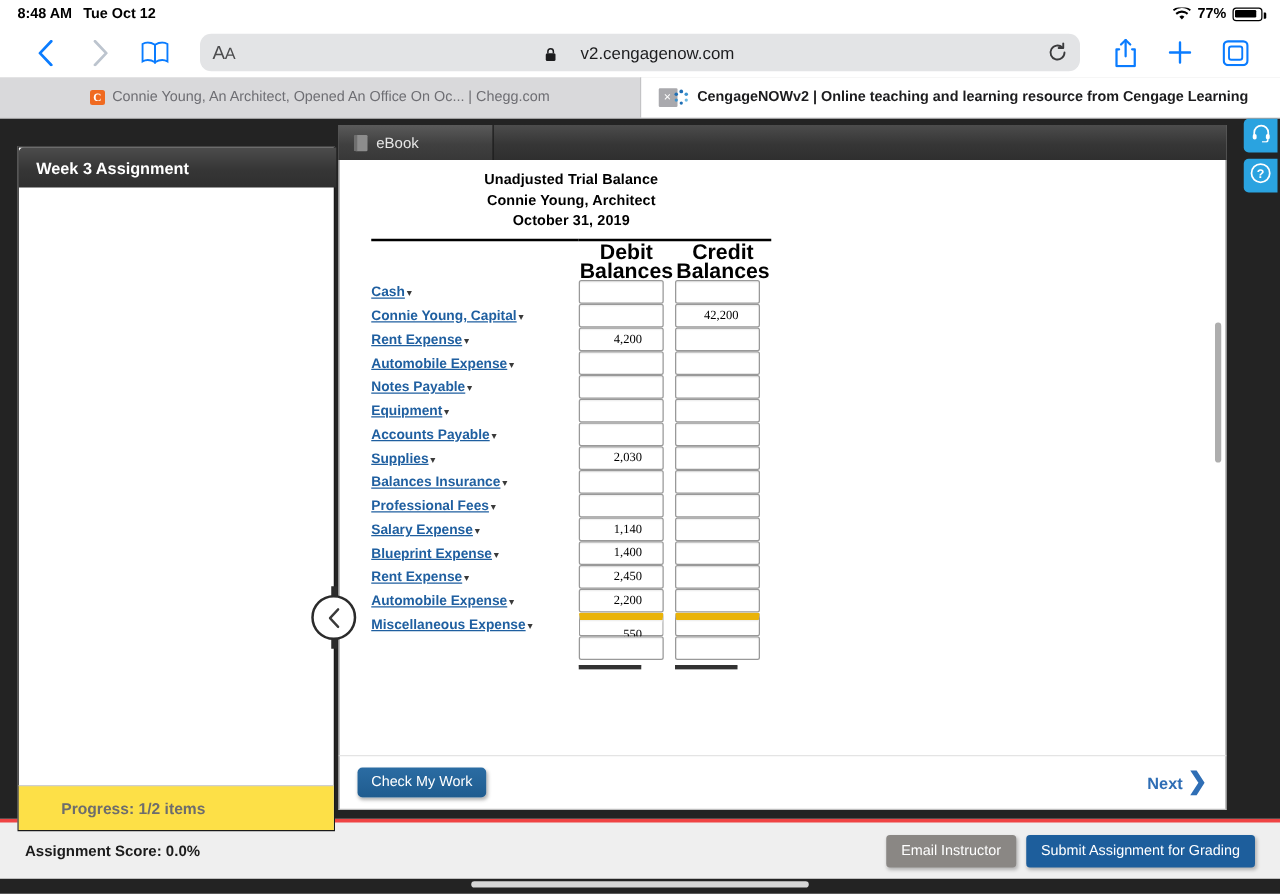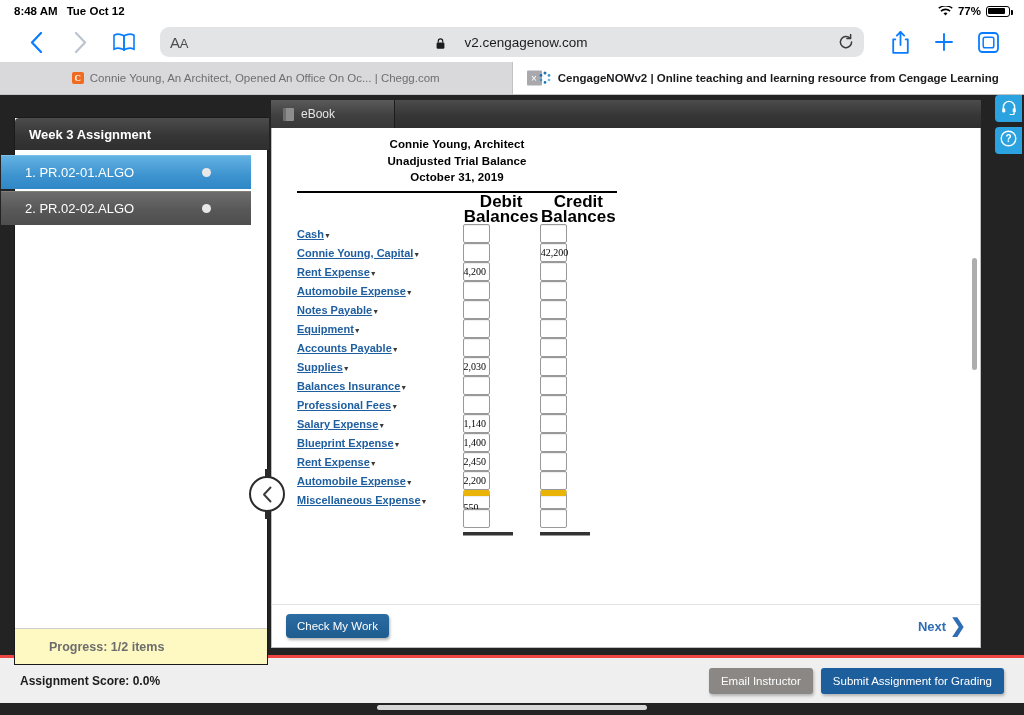--- a/index.html
+++ b/index.html
@@ -112,21 +112,21 @@
     border-top: 1px solid #7cc1ea;
   }
   .nav-item.idle {
     background: linear-gradient(to bottom, #6d6d6d, #585858 55%, #4e4e4e);
     border-top: 1px solid #808080;
   }
   .nav-dot { position: absolute; right: 40px; width: 9px; height: 9px;
              border-radius: 50%; background: #e8e8e8; }
   .progress-bar {
     position: absolute; bottom: 0; left: 0; right: 0; height: 36px;
-    background: #fef9c3; border-top: 1px solid #cfcfcf;
+    background: #fde047; border-top: 1px solid #cfcfcf;
     display: flex; align-items: center; padding-left: 34px;
     color: #6d6d6d; font-size: 12.5px; font-weight: bold;
   }
 
   
   .collapse-handle {
     position: absolute; left: 249px; top: 381px; width: 36px; height: 36px;
     z-index: 10; cursor: pointer;
   }
   .collapse-handle .bar { position:absolute; left:16px; top:-7px; width:5px; height:50px; background:#2b2b2b;}
@@ -174,21 +174,21 @@
   .rule-top td { border-top: 2px solid #000; height: 2px; font-size:0; line-height:0;}
   .acct-cell { width: 160px; padding: 3px 0 3px 8px; }
   .acct-link {
     color: #1f5fa0; font-size: 11px; font-weight: bold; text-decoration: underline;
     cursor: pointer; display: inline-flex; align-items: center; gap: 4px;
     white-space: nowrap;
   }
   .caret { font-size: 7px; text-decoration: none; color: #3a3a3a; }
   .amt-cell { width: 62px; padding: 3px 4px; }
   .amt-box {
-    width: 27px; height: 19px; border: 1px solid #999; background: #fff;
+    width: 68px; height: 19px; border: 1px solid #999; background: #fff;
     border-radius: 2px; font-size: 10px; text-align: right;
     padding-right: 16px; line-height: 17px; color: #000;
     font-family: "Liberation Serif", serif; cursor: text;
     box-shadow: inset 0 1px 1px rgba(0,0,0,0.07);
   }
   tr.subtotal-rule .amt-cell > div { border-top: 6px solid #eab308; padding-top: 3px; }
   tr.grandtotal .amt-cell { position: relative; }
   tr.grandtotal .amt-cell .dbl {
     border-bottom: 1px solid #333; height: 3px; margin-top: 2px;
     box-shadow: 0 2.5px 0 0 #333;
@@ -346,30 +346,20 @@
       <span>CengageNOWv2 | Online teaching and learning resource from Cengage Learning</span>
     </span>
   </div>
 </div>
 
 <div class="appframe">
 
   <div class="navpanel">
     <div class="nav-title">Week 3 Assignment</div>
 
-    <div class="nav-items">
-      <div class="nav-item active">
-        <span>1. PR.02-01.ALGO</span>
-        <span class="nav-dot"></span>
-      </div>
-      <div class="nav-item idle">
-        <span>2. PR.02-02.ALGO</span>
-        <span class="nav-dot"></span>
-      </div>
-    </div>
 
     <div class="progress-bar">
       <span>Progress:  1/2 items</span>
     </div>
   </div>
 
   <div class="collapse-handle">
     <div class="bar"></div>
     <div class="circ">
       <svg width="13" height="17" viewBox="0 0 13 17">
@@ -385,22 +375,22 @@
         <span class="ebook-icon"></span>
         <span>eBook</span>
       </div>
     </div>
 
     <div class="content-body">
       <div class="content-scroll">
 
         <div class="tb-wrap">
           <div class="tb-head">
+            <div>Unadjusted Trial Balance</div>
             <div>Connie Young, Architect</div>
-            <div>Unadjusted Trial Balance</div>
             <div>October 31, 2019</div>
           </div>
 
           <table class="tb-table">
             <tbody>
               <tr class="rule-top">
                 <td colspan="3"></td>
               </tr>
               <tr>
                 <th class="acct-cell"></th>

